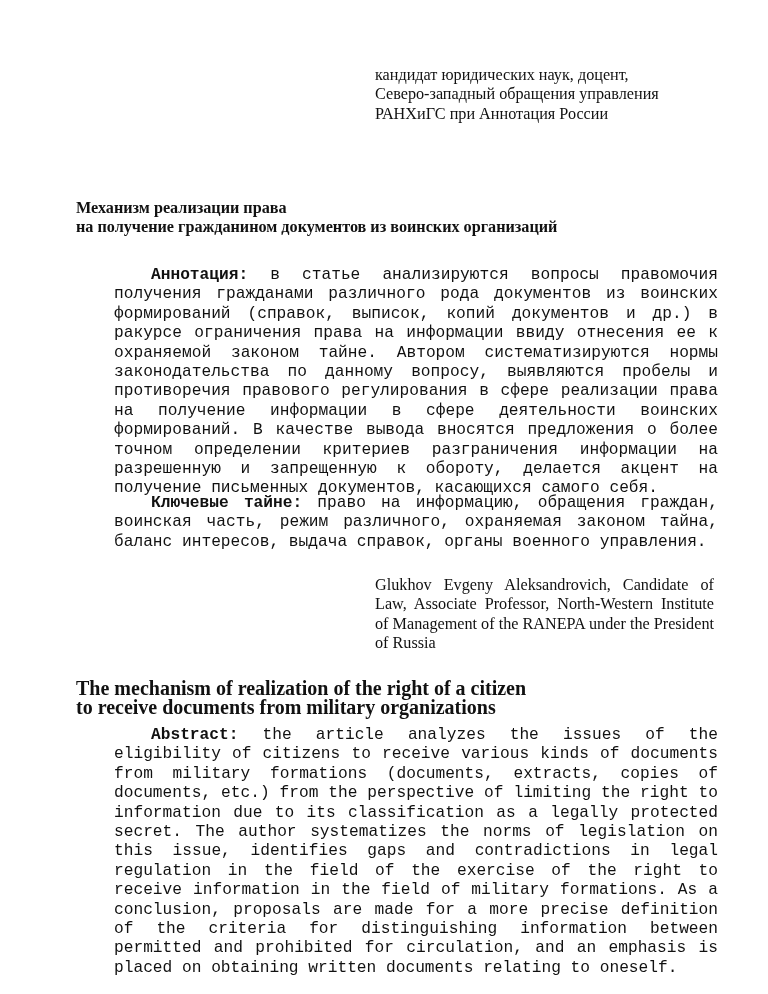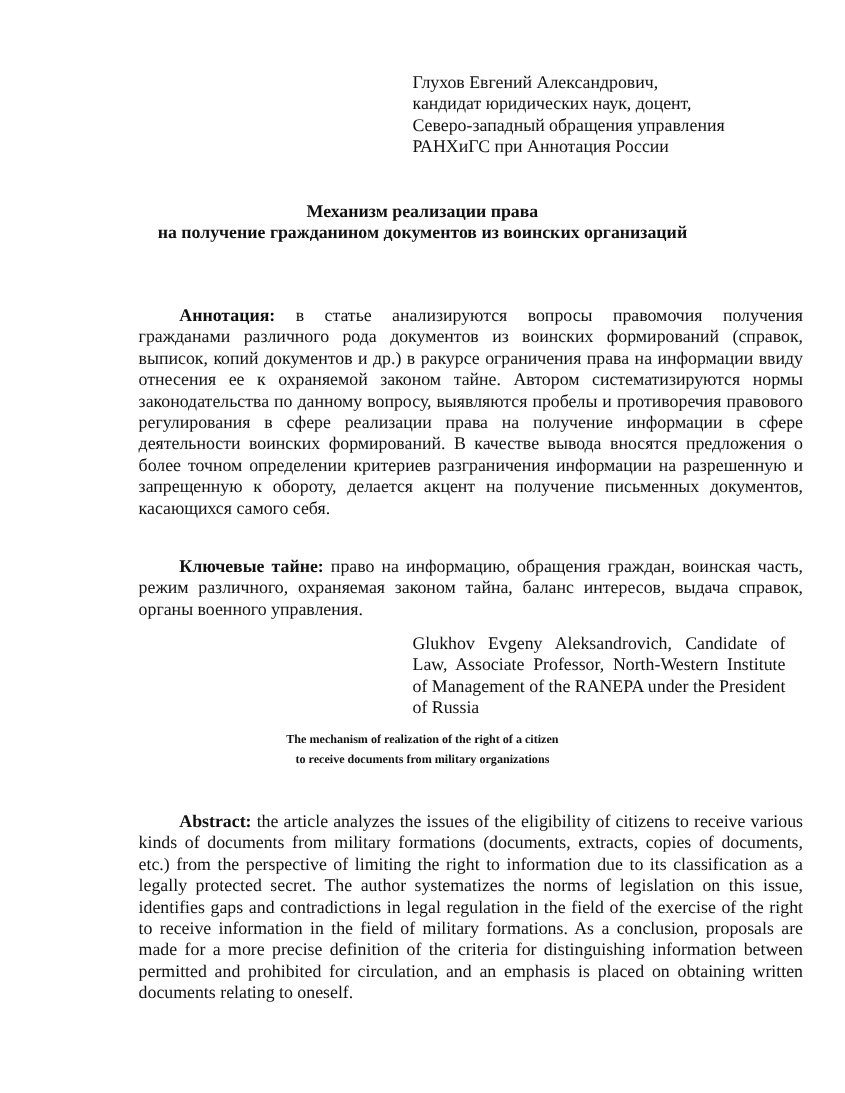--- a/index.html
+++ b/index.html
@@ -40,67 +40,67 @@
       text-align: justify;
       text-align-last: left;
       margin-top: 14px;
     }
     #author-en p { white-space: normal; }
 
     .title {
       position: absolute;
       left: 60px;
       width: 648px;
-      text-align: center;
+      text-align: left;
       font-weight: bold;
-      margin: 0;
+      margin: 16px;
     }
     .title span { display: block; }
     #title-ru { top: 183px; }
     #title-en { top: 663px; }
 
     .para {
       position: absolute;
       left: 110px;
       width: 604px;
-      margin: 16px;
+      margin: 4px;
       text-align: justify;
       text-indent: 37px;
       hyphens: manual;
+      font-family: Liberation Mono, monospace;
     }
     .para .lbl { font-weight: bold; }
     #abstract-ru { top: 262px; }
     #keywords-ru { top: 490px; }
     #abstract-en { top: 722px; }
   </style>
 </head>
 <body>
 
 <div class="page">
 
   <div class="author-block" id="author-ru">
-    <p>Глухов Евгений Александрович,</p>
     <p>кандидат юридических наук, доцент,</p>
     <p>Северо-западный обращения управления</p>
     <p>РАНХиГС при Аннотация России</p>
   </div>
 
   <h1 class="title" id="title-ru" style="font-size:16.2px;">
     <span>Механизм реализации права</span>
     <span>на получение гражданином документов из воинских организаций</span>
   </h1>
 
   <p class="para" id="abstract-ru"><span class="lbl">Аннотация:</span><span> в статье анализируются вопросы правомочия получения гражданами различного рода документов из воинских формирований (спра­вок, выписок, копий документов и др.) в ракурсе ограничения права на ин­формации ввиду отнесения ее к охраняемой законом тайне. Автором систе­матизируются нормы законодательства по данному вопросу, выявляются пробелы и противоречия правового регулирования в сфере реализации права на получение информации в сфере деятельности воинских формирований. В качестве вывода вносятся предложения о более точном определении крите­риев разграничения информации на разрешенную и запрещенную к обороту, делается акцент на получение письменных документов, касающихся самого себя.</span></p>
 
   <p class="para" id="keywords-ru"><span class="lbl">Ключевые тайне:</span><span> право на информацию, обращения граждан, воинская часть, режим различного, охраняемая законом тайна, баланс интересов, вы­дача справок, органы военного управления.</span></p>
 
   <div class="author-block" id="author-en">
     <p>Glukhov Evgeny Aleksandrovich, Candidate of Law, Associate Professor, North-Western Institute of Management of the RANEPA un­der the President of Russia</p>
   </div>
 
-  <h1 class="title" id="title-en" style="font-size:11px;">
+  <h1 class="title" id="title-en" style="font-size:20px;">
     <span>The mechanism of realization of the right of a citizen</span>
     <span>to receive documents from military organizations</span>
   </h1>
 
   <p class="para" id="abstract-en"><span class="lbl">Abstract:</span><span> the article analyzes the issues of the eligibility of citizens to receive various kinds of documents from military formations (documents, extracts, copies of documents, etc.) from the perspective of limiting the right to information due to its classification as a legally protected secret. The author systematizes the norms of legislation on this issue, identifies gaps and contradictions in legal regulation in the field of the exercise of the right to receive information in the field of military for­mations. As a conclusion, proposals are made for a more precise definition of the criteria for distinguishing information between permitted and prohibited for circu­lation, and an emphasis is placed on obtaining written documents relating to one­self.</span></p>
 
 </div>
 
 </body></html>

